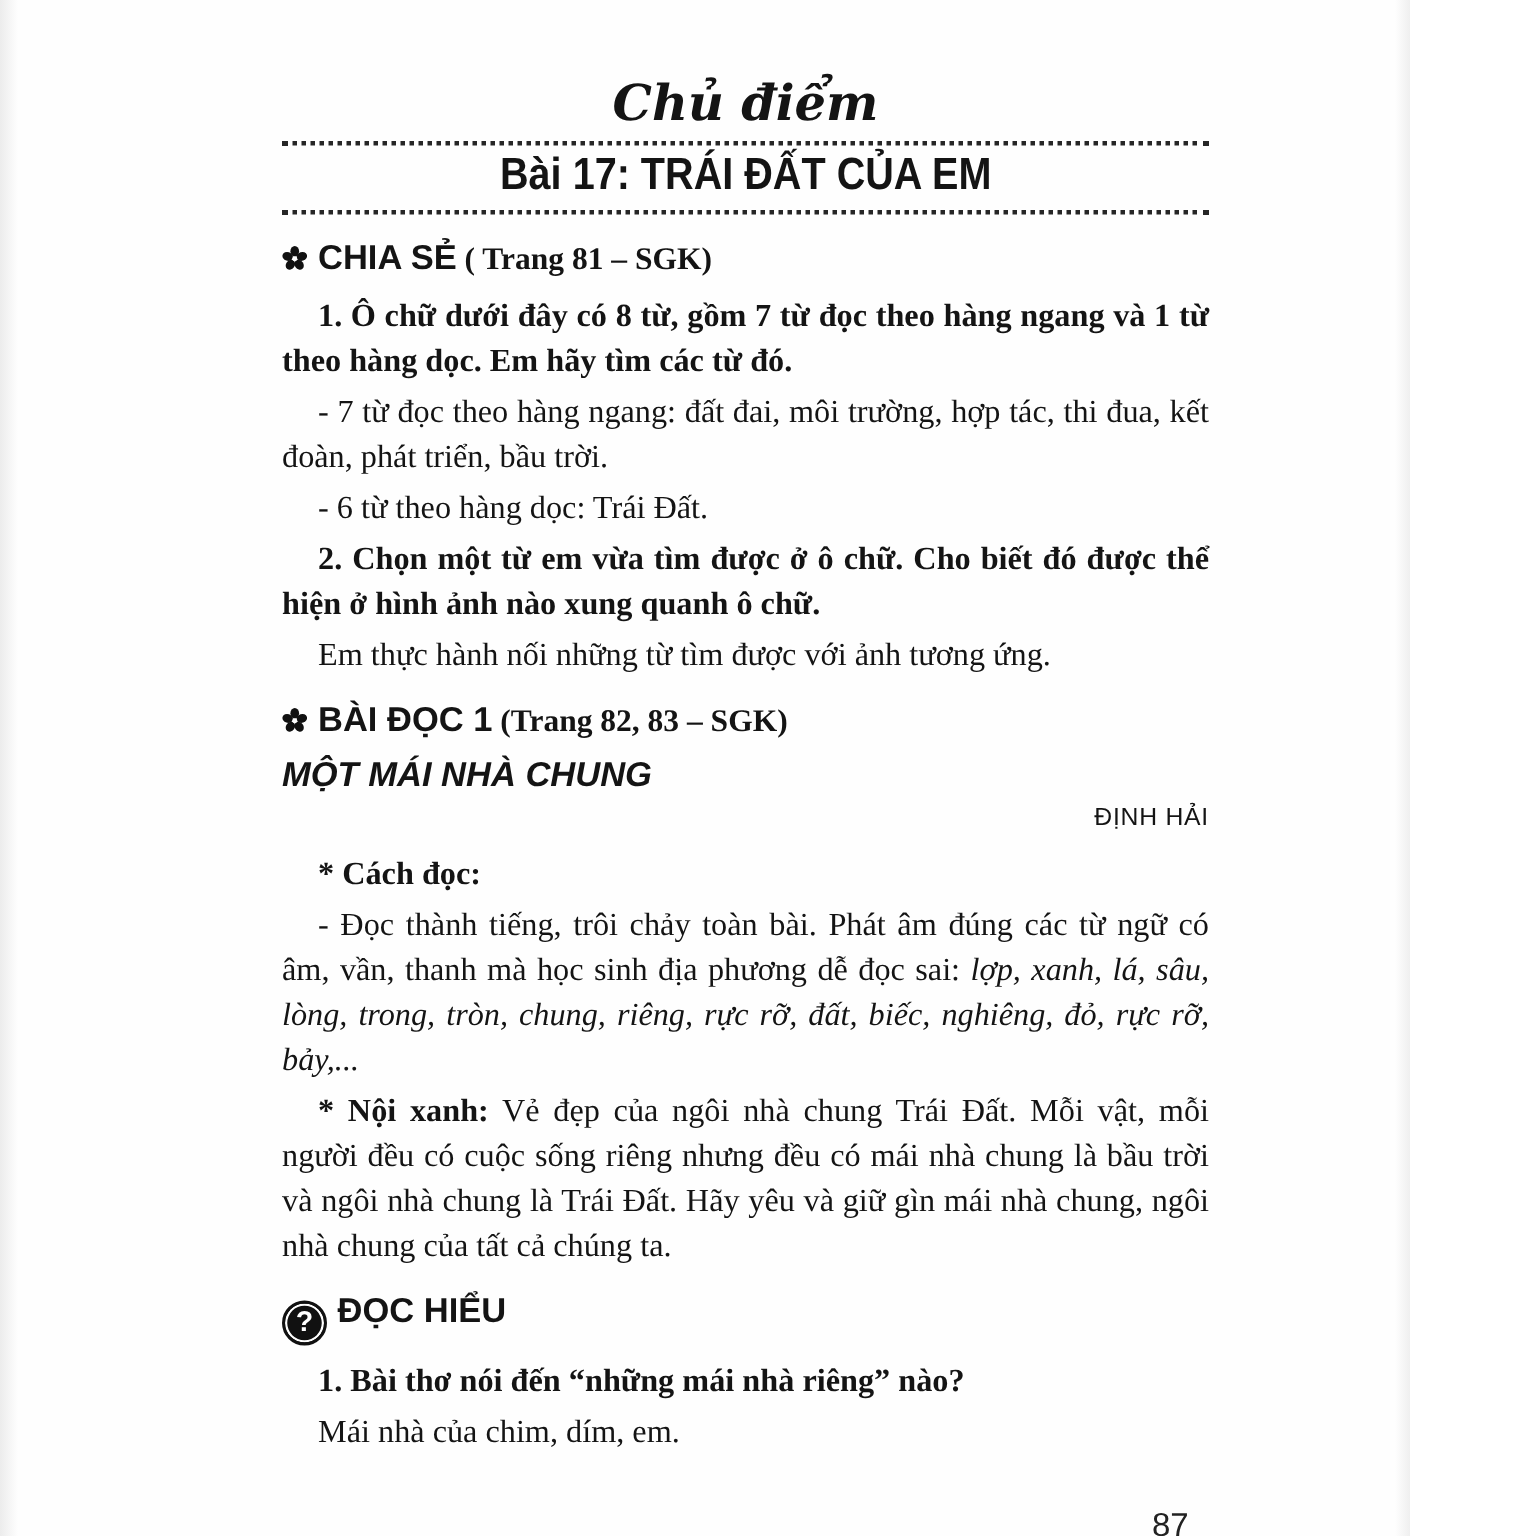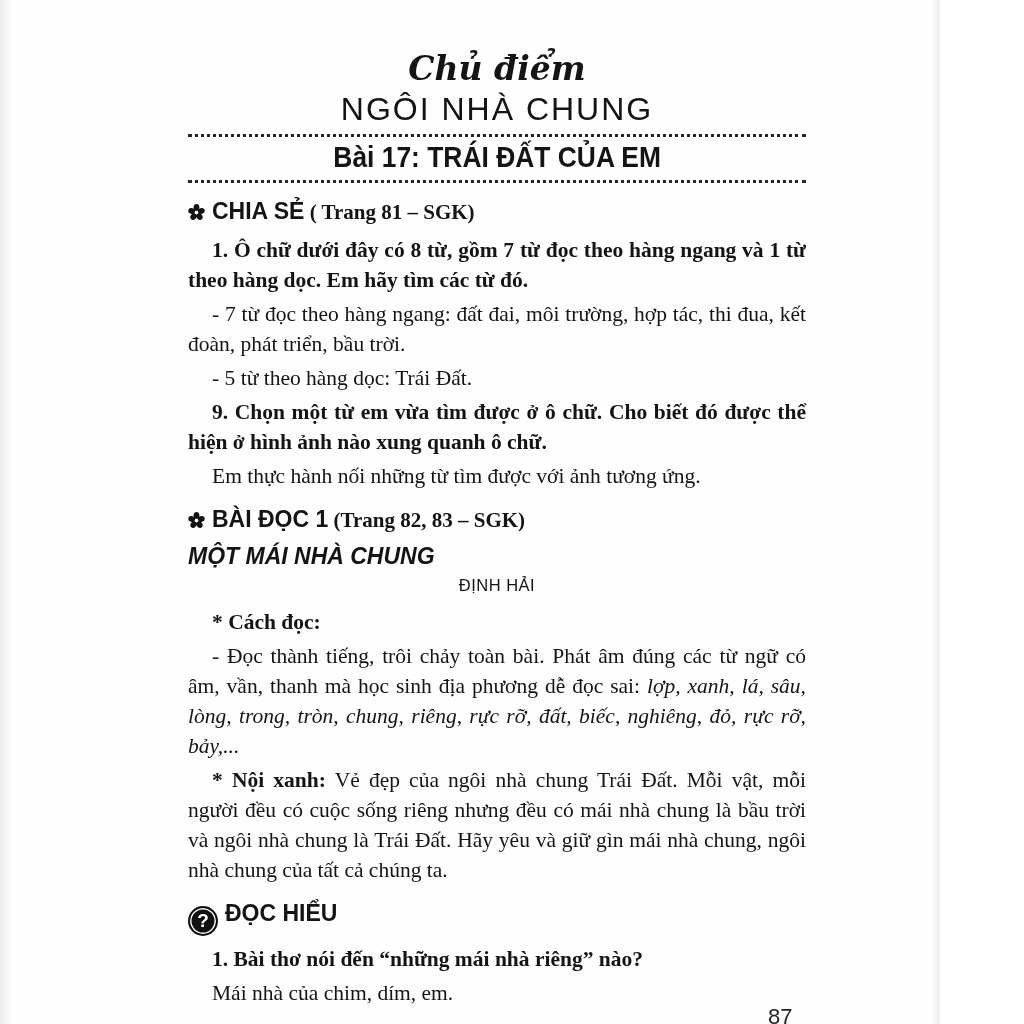--- a/index.html
+++ b/index.html
@@ -44,21 +44,21 @@
 
   p { margin:0 0 4px; font-size:21.5px; line-height:30px; text-indent:24px; }
   .j { text-align:justify; }
   .b { font-weight:bold; }
 
   .poem-title {
     text-align:left; font-family:"Liberation Sans", sans-serif;
     font-weight:bold; font-style:italic; font-size:23px; margin:8px 0 6px;
   }
   .poem-author {
-    text-align:center; font-family:"Liberation Sans", sans-serif;
+    text-align:right; font-family:"Liberation Sans", sans-serif;
     font-size:16.5px; letter-spacing:0.5px; margin-bottom:12px;
   }
 
   .flower { display:inline-block; vertical-align:-2px; margin-right:7px; }
   .qicon {
     display:inline-flex; width:26px; height:26px; border-radius:50%;
     background:#111; border:2.5px solid #111; box-shadow:inset 0 0 0 1.5px #fff;
     color:#fff; align-items:center; justify-content:center;
     font-family:"Liberation Sans", sans-serif; font-size:19px; font-weight:bold;
     vertical-align:-6px; margin-right:7px;
@@ -69,21 +69,20 @@
     font-family:"Liberation Sans", sans-serif; font-size:22px; color:#222;
   }
 </style>
 </head>
 <body>
 
 <div class="page">
   <div class="content">
 
     <div class="script-title">Chủ điểm</div>
-    <div class="main-title">NGÔI NHÀ CHUNG</div>
 
     <div class="lesson-bar">
       <span class="lesson-title">Bài 17: TRÁI ĐẤT CỦA EM</span>
     </div>
 
     <div class="sec-head">
       <span class="flower">
         <svg width="17" height="17" viewBox="0 0 24 24" aria-hidden="true">
           <g fill="#111">
             <ellipse cx="12" cy="5" rx="4.1" ry="5"></ellipse>
@@ -92,22 +91,22 @@
             <ellipse cx="12" cy="5" rx="4.1" ry="5" transform="rotate(216 12 12)"></ellipse>
             <ellipse cx="12" cy="5" rx="4.1" ry="5" transform="rotate(288 12 12)"></ellipse>
           </g>
           <circle cx="12" cy="12" r="2.3" fill="#fff"></circle>
         </svg>
       </span><span>CHIA SẺ</span><span class="sec-suffix"> ( Trang 81 – SGK)</span>
     </div>
 
     <p class="b j">1. Ô chữ dưới đây có 8 từ, gồm 7 từ đọc theo hàng ngang và 1 từ theo hàng dọc. Em hãy tìm các từ đó.</p>
     <p class="j">- 7 từ đọc theo hàng ngang: đất đai, môi trường, hợp tác, thi đua, kết đoàn, phát triển, bầu trời.</p>
-    <p>- 5 từ theo hàng dọc: Trái Đất.</p>
-    <p class="b j">9. Chọn một từ em vừa tìm được ở ô chữ. Cho biết đó được thể hiện ở hình ảnh nào xung quanh ô chữ.</p>
+    <p>- 6 từ theo hàng dọc: Trái Đất.</p>
+    <p class="b j">2. Chọn một từ em vừa tìm được ở ô chữ. Cho biết đó được thể hiện ở hình ảnh nào xung quanh ô chữ.</p>
     <p>Em thực hành nối những từ tìm được với ảnh tương ứng.</p>
 
     <div class="sec-head">
       <span class="flower">
         <svg width="17" height="17" viewBox="0 0 24 24" aria-hidden="true">
           <g fill="#111">
             <ellipse cx="12" cy="5" rx="4.1" ry="5"></ellipse>
             <ellipse cx="12" cy="5" rx="4.1" ry="5" transform="rotate(72 12 12)"></ellipse>
             <ellipse cx="12" cy="5" rx="4.1" ry="5" transform="rotate(144 12 12)"></ellipse>
             <ellipse cx="12" cy="5" rx="4.1" ry="5" transform="rotate(216 12 12)"></ellipse>

